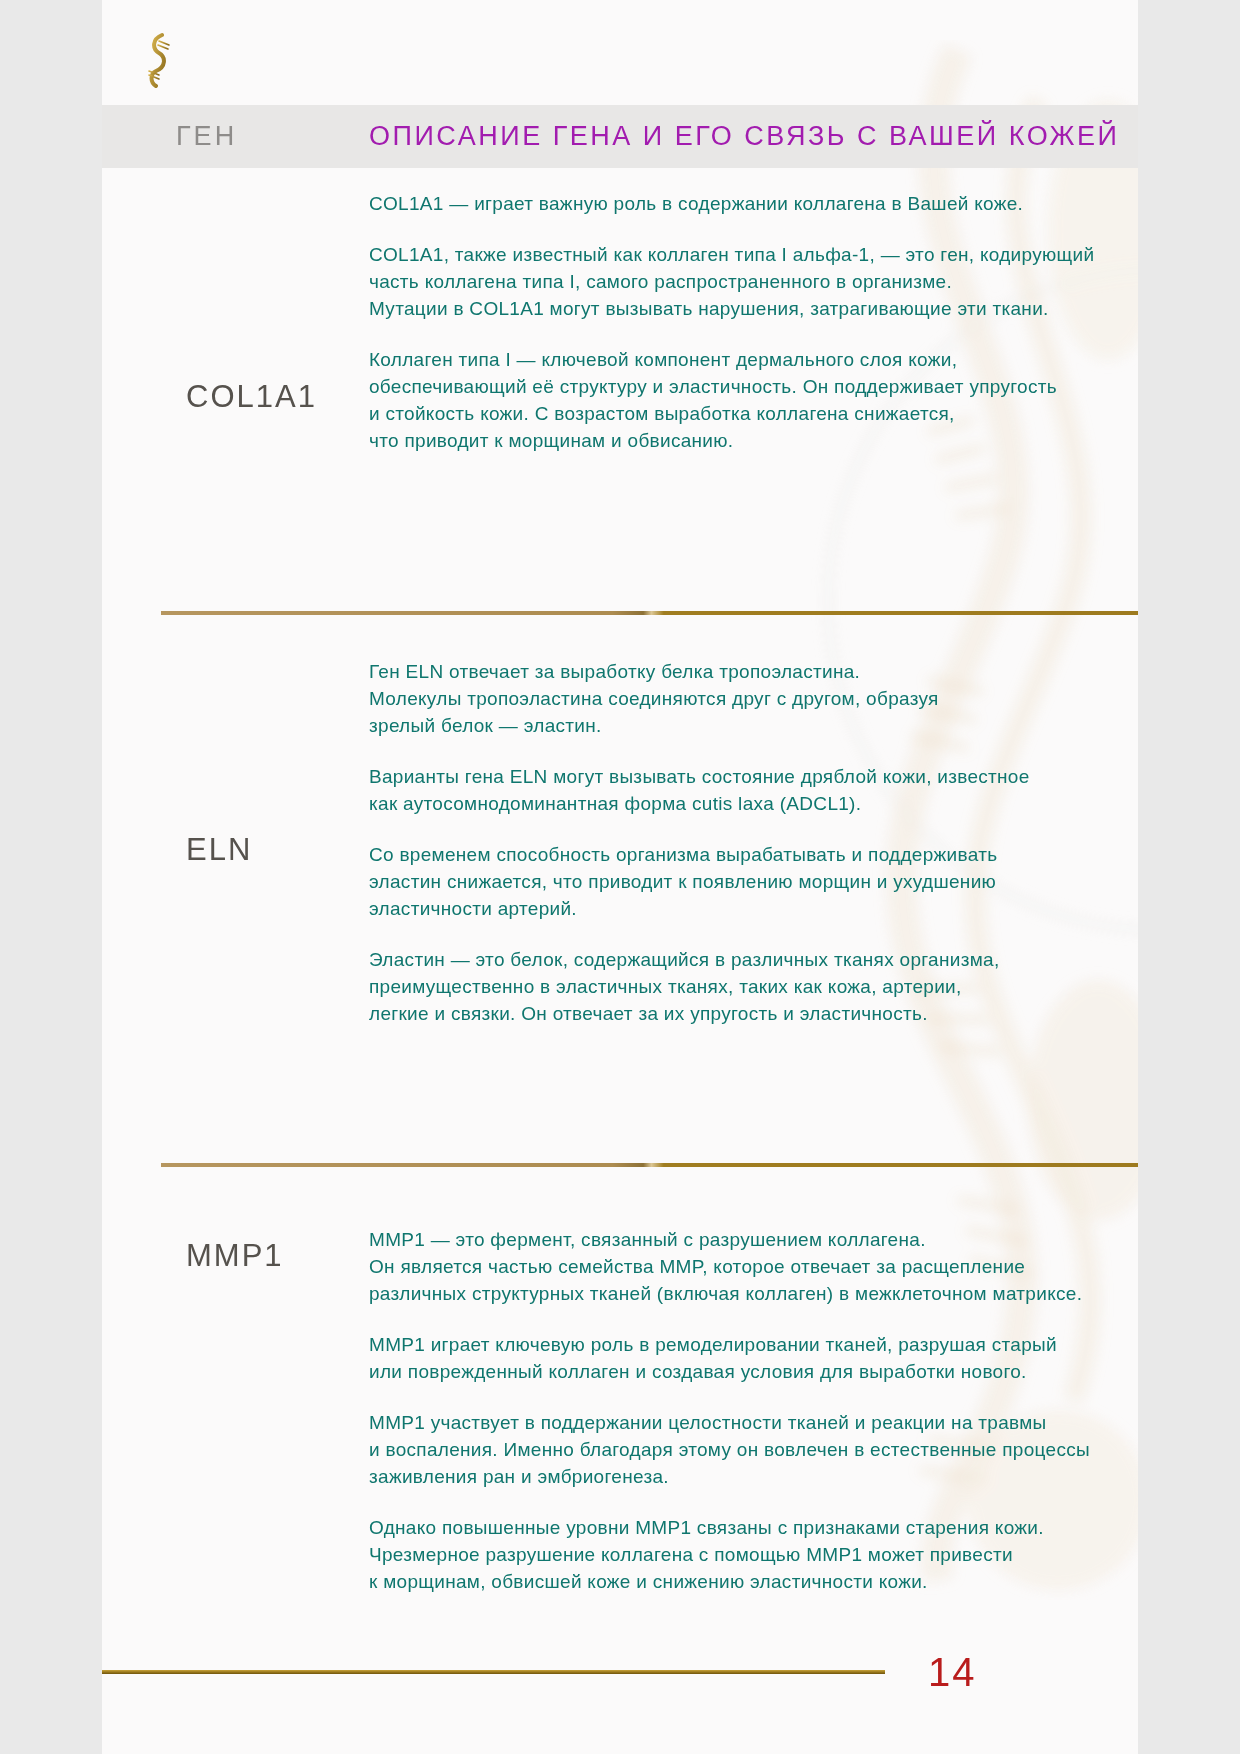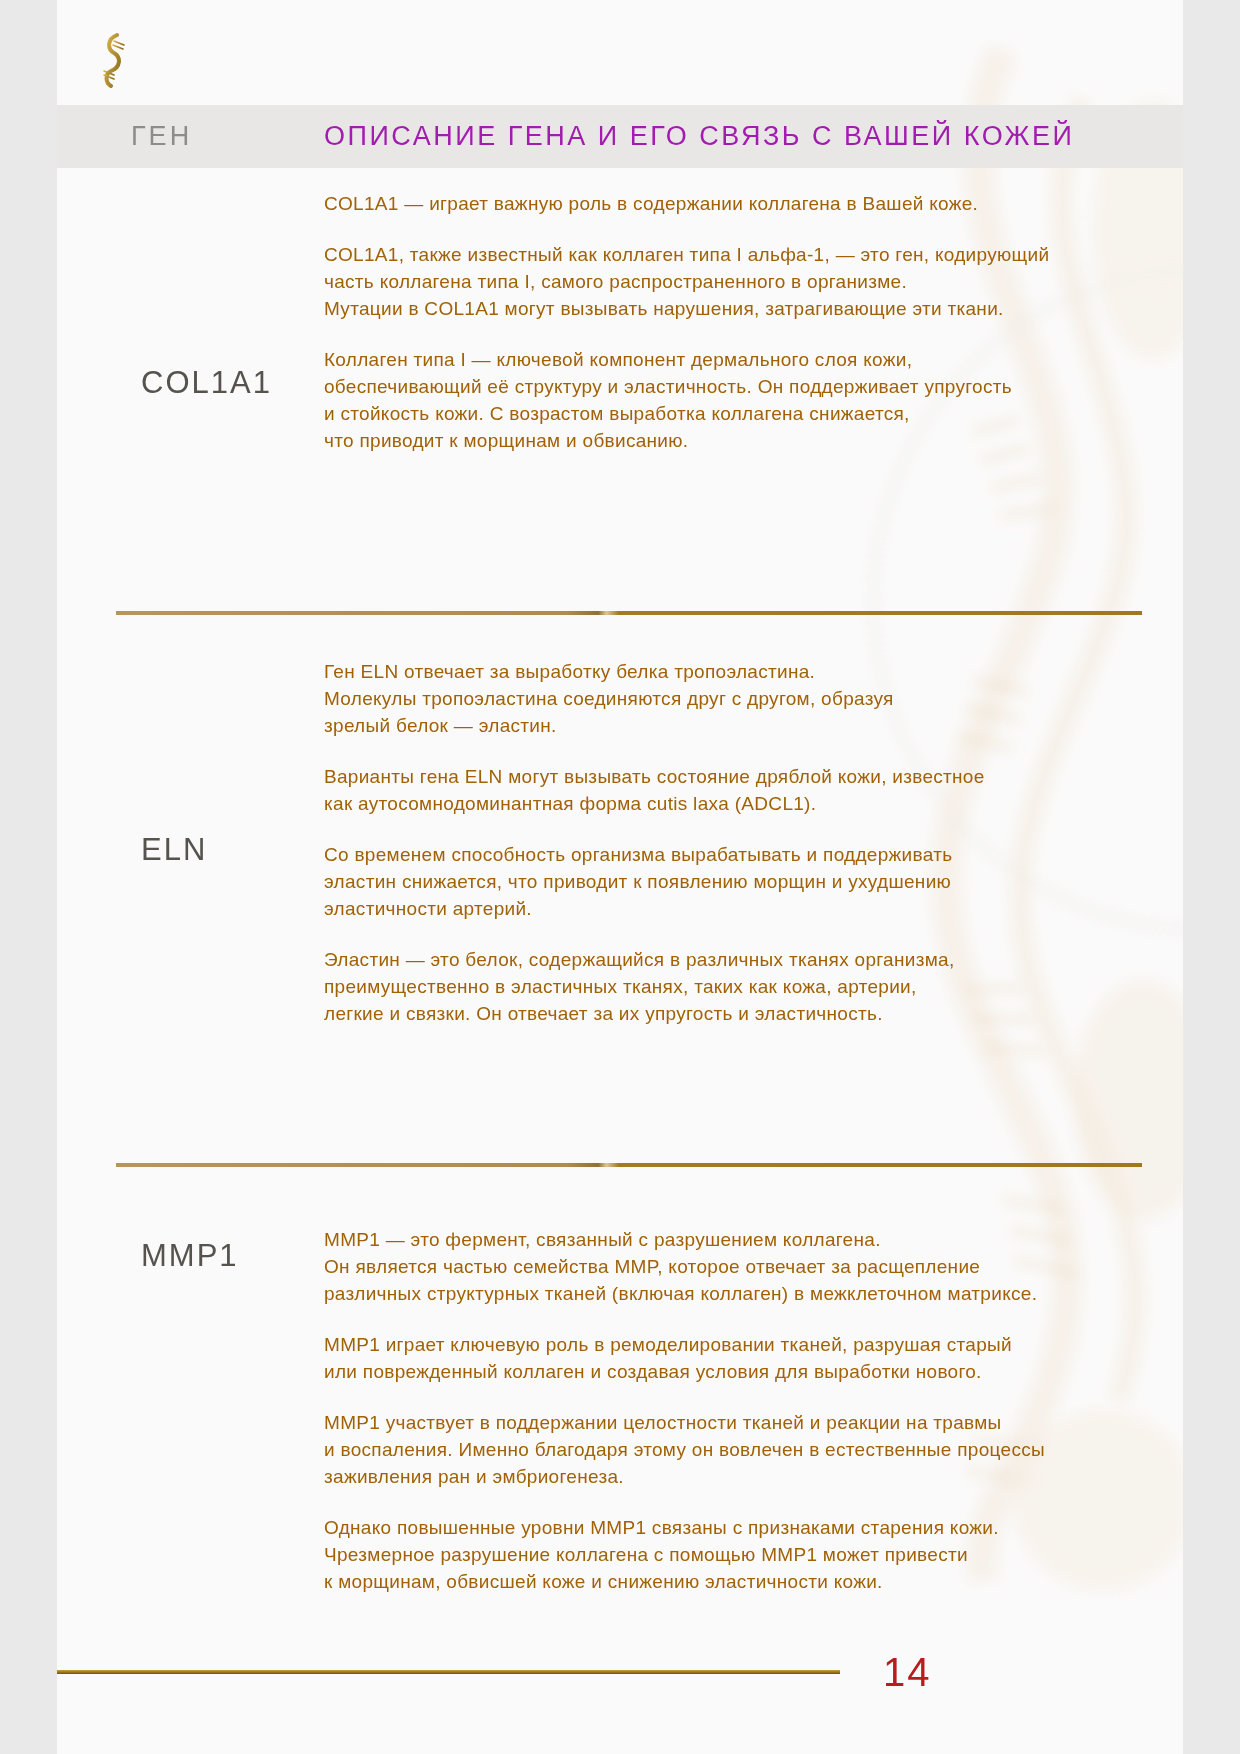--- a/index.html
+++ b/index.html
@@ -1,18 +1,18 @@
 <!DOCTYPE html>
 <html lang="ru"><head>
 <meta charset="utf-8">
 <style>
   html,body{margin:0;padding:0;background:#e9e9e9;}
   .page{
     position:relative;
-    width:1126px;height:1754px;
+    width:1036px;height:1754px;
     margin:0 auto;
     background:#fbfafa;
     overflow:hidden;
     font-family:"Liberation Sans", sans-serif;
   }
   
   .dna-bg{position:absolute;top:40px;right:0;width:330px;height:1560px;opacity:.8;pointer-events:none;}
   
   .logo{position:absolute;top:32px;left:44px;width:26px;height:56px;}
   
@@ -26,32 +26,32 @@
   }
   .header-band .col-desc{
     position:absolute;left:267px;top:0;height:63px;line-height:63px;
     font-size:27px;letter-spacing:2.5px;color:#a21caf;font-weight:300;white-space:nowrap;
   }
   
   .gene-label{
     position:absolute;left:84px;
     font-size:31px;letter-spacing:2px;color:#56524d;font-weight:300;
   }
-  #label-col1a1{top:365px;}
+  #label-col1a1{top:379px;}
   #label-eln{top:832px;}
   #label-mmp1{top:1238px;}
   
   .para-block{position:absolute;left:267px;width:810px;}
   #sec1{top:190px;}
   #sec2{top:658px;}
   #sec3{top:1226px;}
   .para-block p{
     margin:0 0 24px 0;
     font-size:19px;line-height:27px;
-    color:#a16207;letter-spacing:.3px;font-weight:300;
+    color:#0f766e;letter-spacing:.3px;font-weight:300;
     white-space:pre-line;
   }
   .para-block p:last-child{margin-bottom:0;}
   
   .divider{
     position:absolute;left:59px;width:1026px;height:4px;
     background:linear-gradient(90deg,
       #b6965f 0%, #ad8c50 44%, #8d7136 47%,
       #dcc795 47.8%, #a07d20 49%, #9d7a1e 100%);
   }

